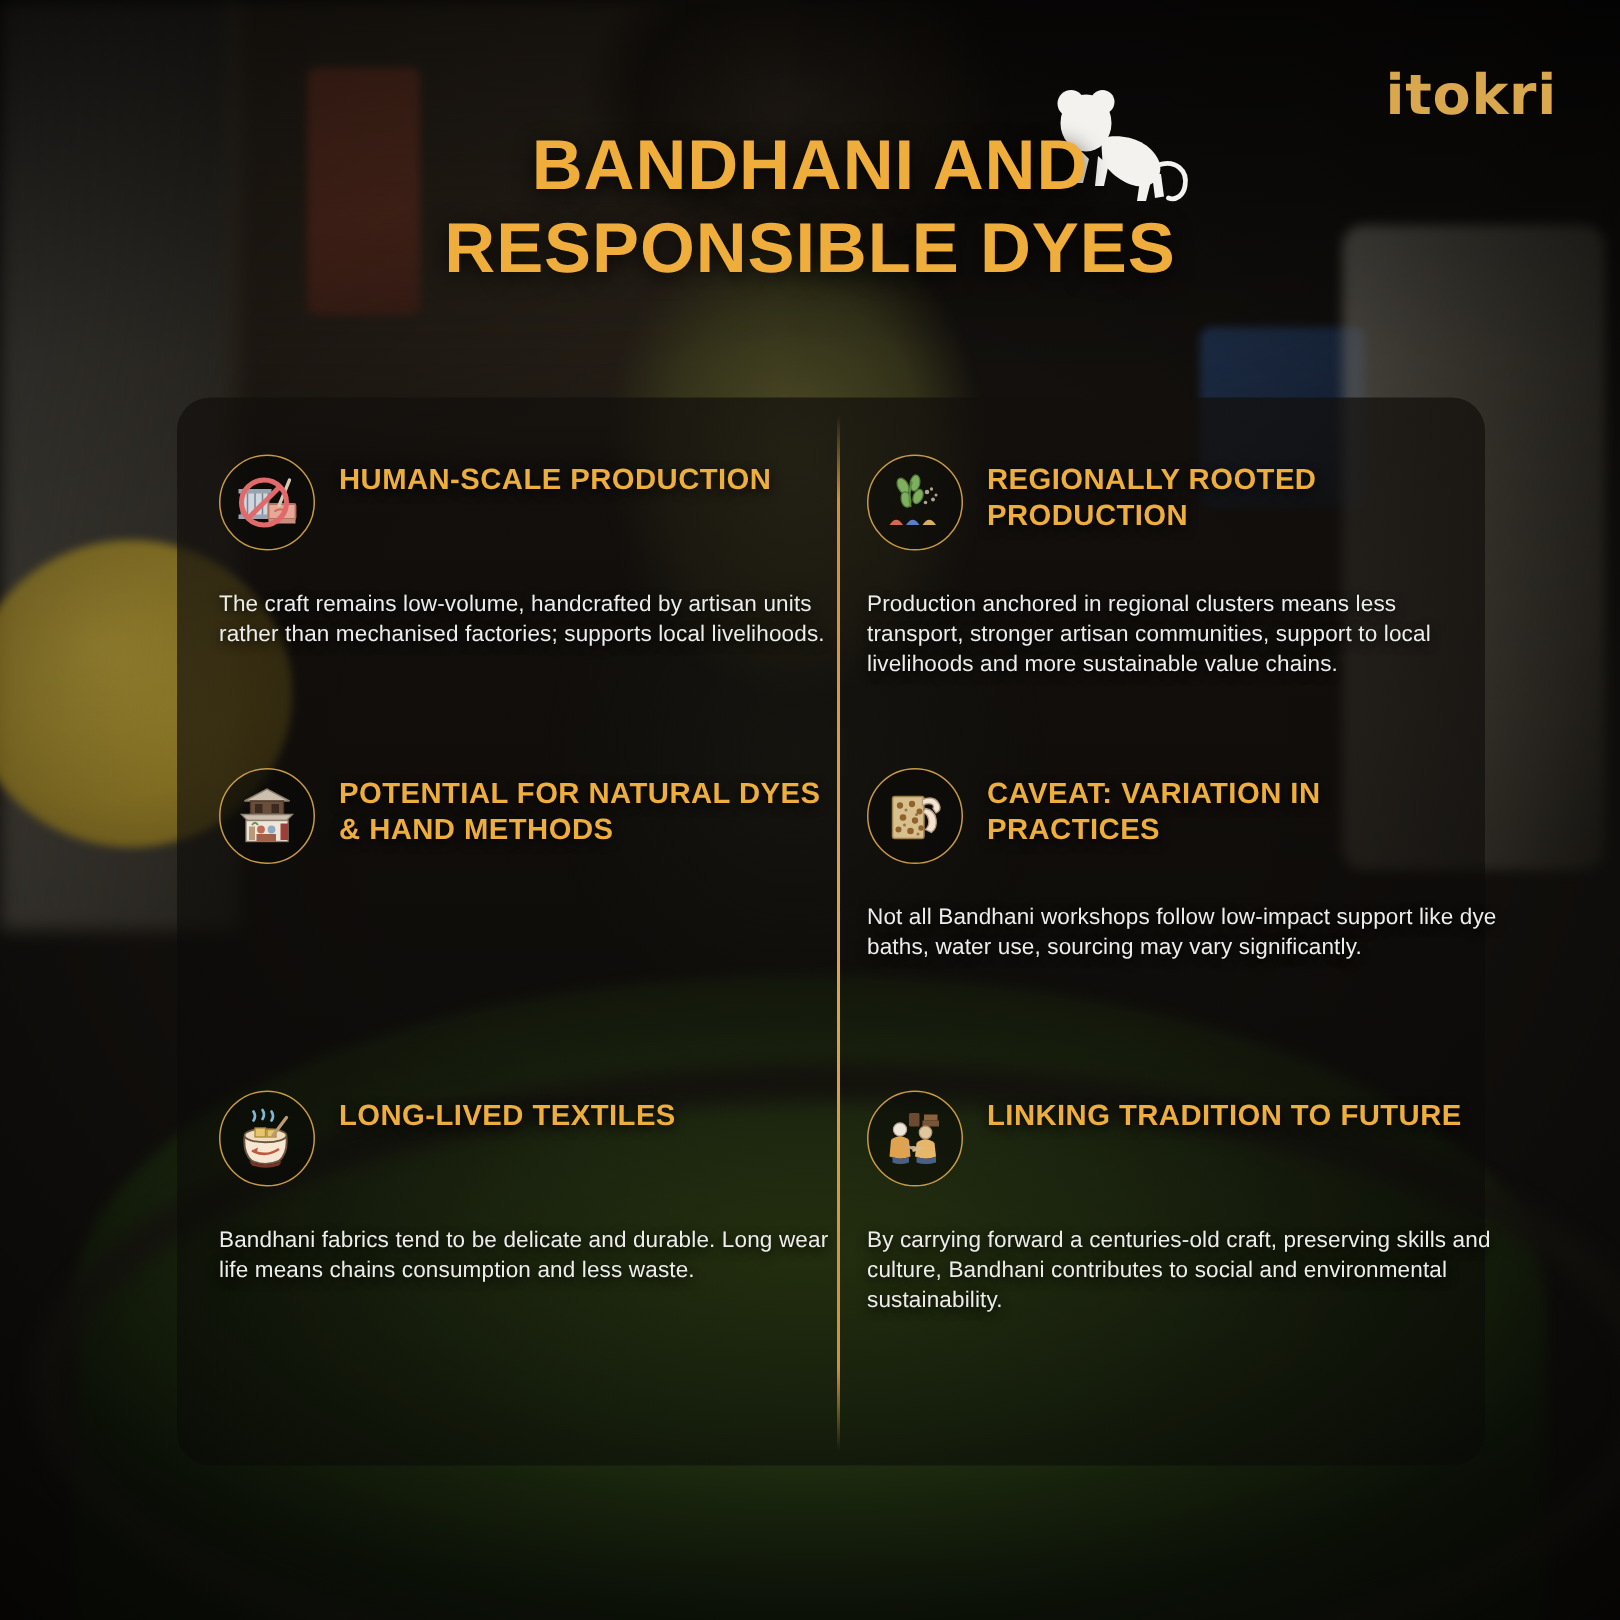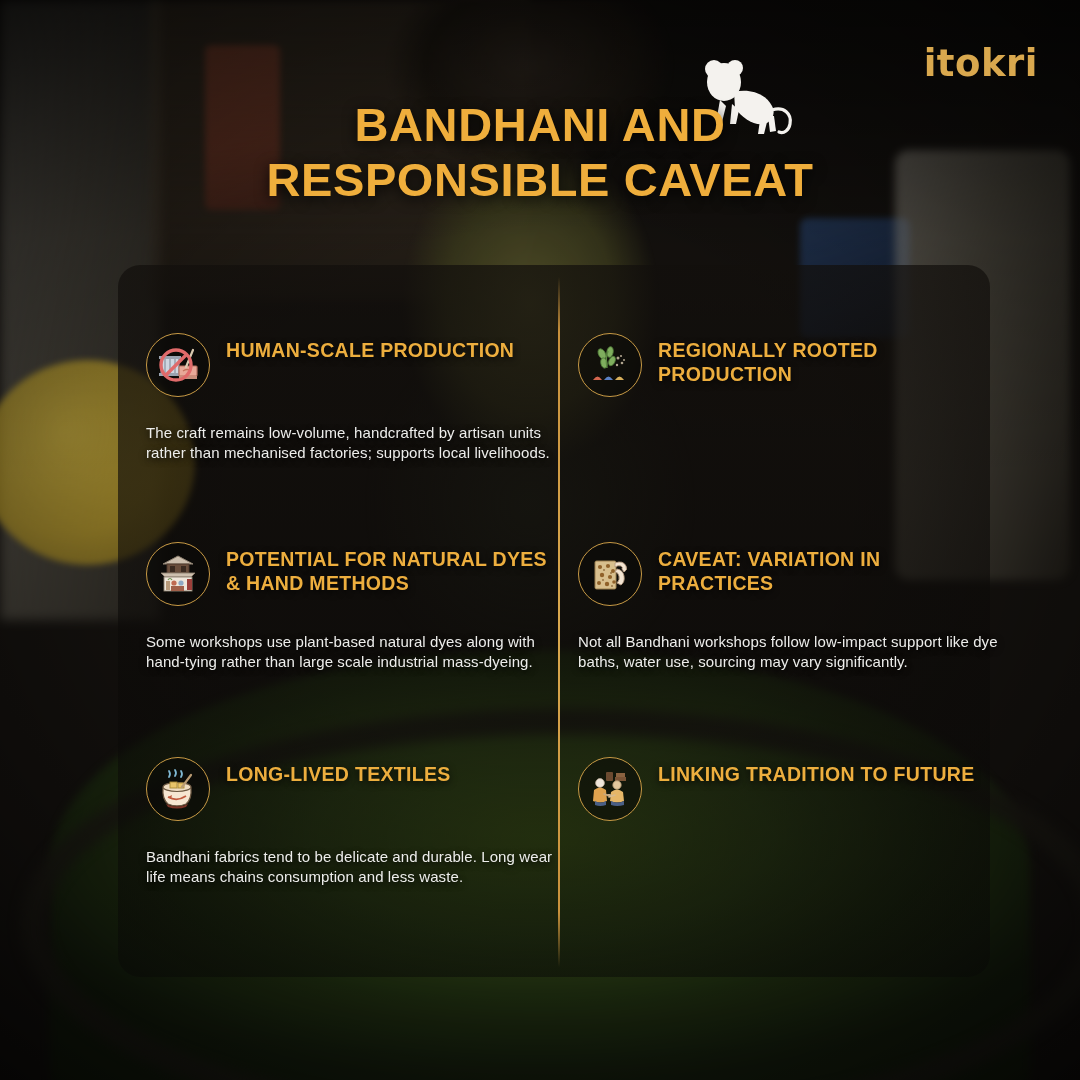--- a/index.html
+++ b/index.html
@@ -82,21 +82,21 @@
   
   .logo{
     position:absolute;top:42px;right:42px;
     font-size:37px;font-weight:700;letter-spacing:.5px;
     color:#D9A84E;
     font-family:"DejaVu Sans", sans-serif;
   }
 
   
   .title{
-    position:absolute;top:97px;left:0;width:1080px;
+    position:absolute;top:82px;left:0;width:1080px;
     text-align:center;
     color:#EFAE3C;
     font-size:47px;line-height:1.18;font-weight:700;
     letter-spacing:.6px;
     text-shadow:0 3px 14px rgba(0,0,0,.85);
   }
   .title .l2{display:block;}
 
   
   .mouse{position:absolute;top:58px;left:690px;width:108px;height:82px;}
@@ -106,21 +106,21 @@
     position:absolute;left:118px;top:265px;width:872px;height:712px;
     border-radius:22px;
     background:linear-gradient(180deg, rgba(18,15,12,.72) 0%, rgba(12,10,8,.62) 45%, rgba(8,8,6,.50) 100%);
   }
   .divider{
     position:absolute;left:440px;top:12px;width:2px;height:690px;
     background:linear-gradient(180deg, rgba(214,162,70,0) 0%, #C9913C 8%, #D9A84E 50%, #C9913C 92%, rgba(214,162,70,0) 100%);
   }
 
   .grid{position:absolute;inset:0;}
-  .cell{position:absolute;width:420px;margin-top:30px;}
+  .cell{position:absolute;width:420px;}
   .col-l{left:28px;}
   .col-r{left:460px;}
   .row-1{top:38px;}
   .row-2{top:247px;}
   .row-3{top:462px;}
 
   .head-row{display:flex;align-items:flex-start;gap:16px;}
   .icon-circle{
     flex:0 0 auto;width:62px;height:62px;border-radius:50%;
     border:1.6px solid #C89A45;
@@ -174,21 +174,21 @@
       <path d="M30 42 L26 64 L32 64 L36 48 Z"></path>
       <path d="M42 46 L40 66 L46 66 L49 52 Z"></path>
       <path d="M70 62 L68 76 L74 76 L77 64 Z"></path>
       <path d="M78 58 L80 74 L86 73 L84 58 Z"></path>
     </g>
     <path d="M82 52 C94 48 102 56 100 66 C99 72 94 76 89 74" stroke="#F4F2EE" stroke-width="3.2" fill="none" stroke-linecap="round"></path>
   </svg>
 
   <div class="title">
     <span>BANDHANI AND</span>
-    <span class="l2">RESPONSIBLE CAVEAT</span>
+    <span class="l2">RESPONSIBLE DYES</span>
   </div>
 
   <div class="card">
     <div class="divider"></div>
 
     <div class="grid">
 
       <div class="cell col-l row-1">
         <div class="head-row">
           <div class="icon-circle">
@@ -230,20 +230,21 @@
                   <circle cx="34" cy="14" r="1.1"></circle>
                 <circle cx="37" cy="18" r="1"></circle>
               </g>
               <path d="M6 38 q4.5 -7 9 0 Z" fill="#d4674f"></path>
               <path d="M17 38 q4.5 -7 9 0 Z" fill="#5a80c4"></path>
               <path d="M28 38 q4.5 -7 9 0 Z" fill="#d8b05c"></path>
             </svg>
           </div>
           <div class="head-txt">REGIONALLY ROOTED PRODUCTION</div>
         </div>
+        <div class="body-txt">Production anchored in regional clusters means less transport, stronger artisan communities, support to local livelihoods and more sustainable value chains.</div>
       </div>
 
       <div class="cell col-l row-2">
         <div class="head-row">
           <div class="icon-circle">
             <svg width="46" height="46" viewBox="0 0 46 46">
               <path d="M8 13 L23 5 L38 13 Z" fill="#cdbfae" stroke="#8d8070" stroke-width="1"></path>
               <rect x="12" y="13" width="22" height="9" fill="#6a4e3c" stroke="#4d382a" stroke-width="0.9"></rect>
               <rect x="15" y="15" width="5" height="6" fill="#3a2a20"></rect>
               <rect x="26" y="15" width="5" height="6" fill="#3a2a20"></rect>
@@ -252,21 +253,20 @@
               <rect x="32" y="28" width="5" height="11" fill="#9c3f3a"></rect>
               <rect x="11" y="30" width="4" height="9" fill="#b89a7a"></rect>
               <circle cx="19" cy="32" r="2.6" fill="#c06a52"></circle>
               <circle cx="26" cy="32" r="2.6" fill="#8fa9c4"></circle>
               <rect x="16" y="35" width="13" height="5" fill="#a1604a"></rect>
               <path d="M13 29 q2 -3 4 0" stroke="#6b8f4e" stroke-width="1.2" fill="none"></path>
             </svg>
           </div>
           <div class="head-txt">POTENTIAL FOR NATURAL DYES &amp; HAND METHODS</div>
         </div>
-        <div class="body-txt">Some workshops use plant-based natural dyes along with hand-tying rather than large scale industrial mass-dyeing.</div>
       </div>
 
       <div class="cell col-r row-2">
         <div class="head-row">
           <div class="icon-circle">
             <svg width="46" height="46" viewBox="0 0 46 46">
               <rect x="8" y="10" width="21" height="28" rx="1.5" fill="#d8bf8e" stroke="#9b7f4e" stroke-width="1"></rect>
               <g fill="#8a5a22" opacity=".92">
                 <circle cx="13" cy="16" r="2.1"></circle>
                   <circle cx="21" cy="15" r="2.1"></circle>
@@ -329,17 +329,18 @@
               <circle cx="30" cy="19" r="4.2" fill="#e2c79e" stroke="#b09874" stroke-width="0.8"></circle>
               <path d="M24 26 q6 -5 12 0 l1 9 q-7 3 -14 0 Z" fill="#e6b768"></path>
               <path d="M24 35 q7 3 13 0 l0 4 q-7 2 -13 0 Z" fill="#4a5f86"></path>
               <path d="M19 29 q3 -2 6 0 q-3 3 -6 0 Z" fill="#cdbba2"></path>
               <line x1="17" y1="28" x2="23" y2="30" stroke="#c8a87e" stroke-width="1.6" stroke-linecap="round"></line>
               <line x1="28" y1="29" x2="22" y2="31" stroke="#d8bb8e" stroke-width="1.6" stroke-linecap="round"></line>
             </svg>
           </div>
           <div class="head-txt">LINKING TRADITION TO FUTURE</div>
         </div>
+        <div class="body-txt">By carrying forward a centuries-old craft, preserving skills and culture, Bandhani contributes to social and environmental sustainability.</div>
       </div>
 
     </div>
   </div>
 </div>
 
 </body></html>

